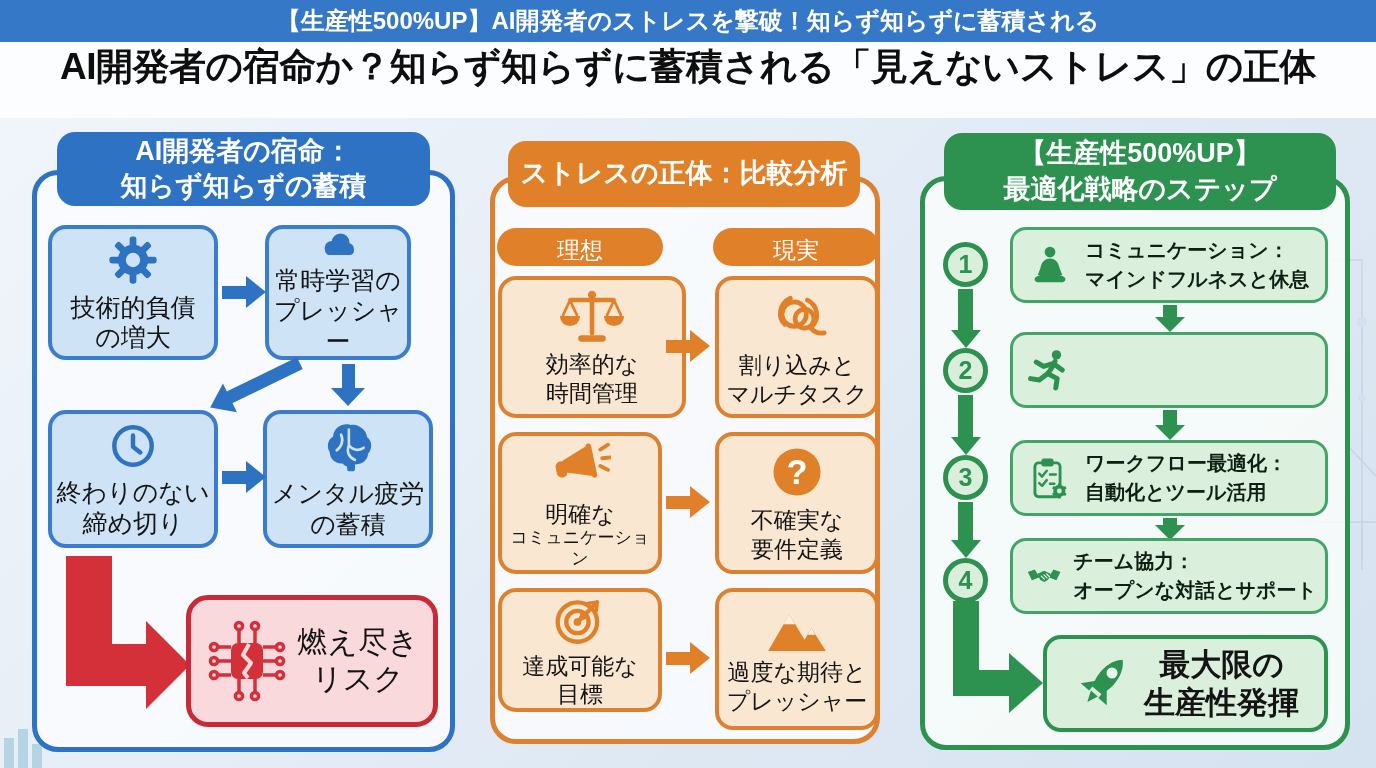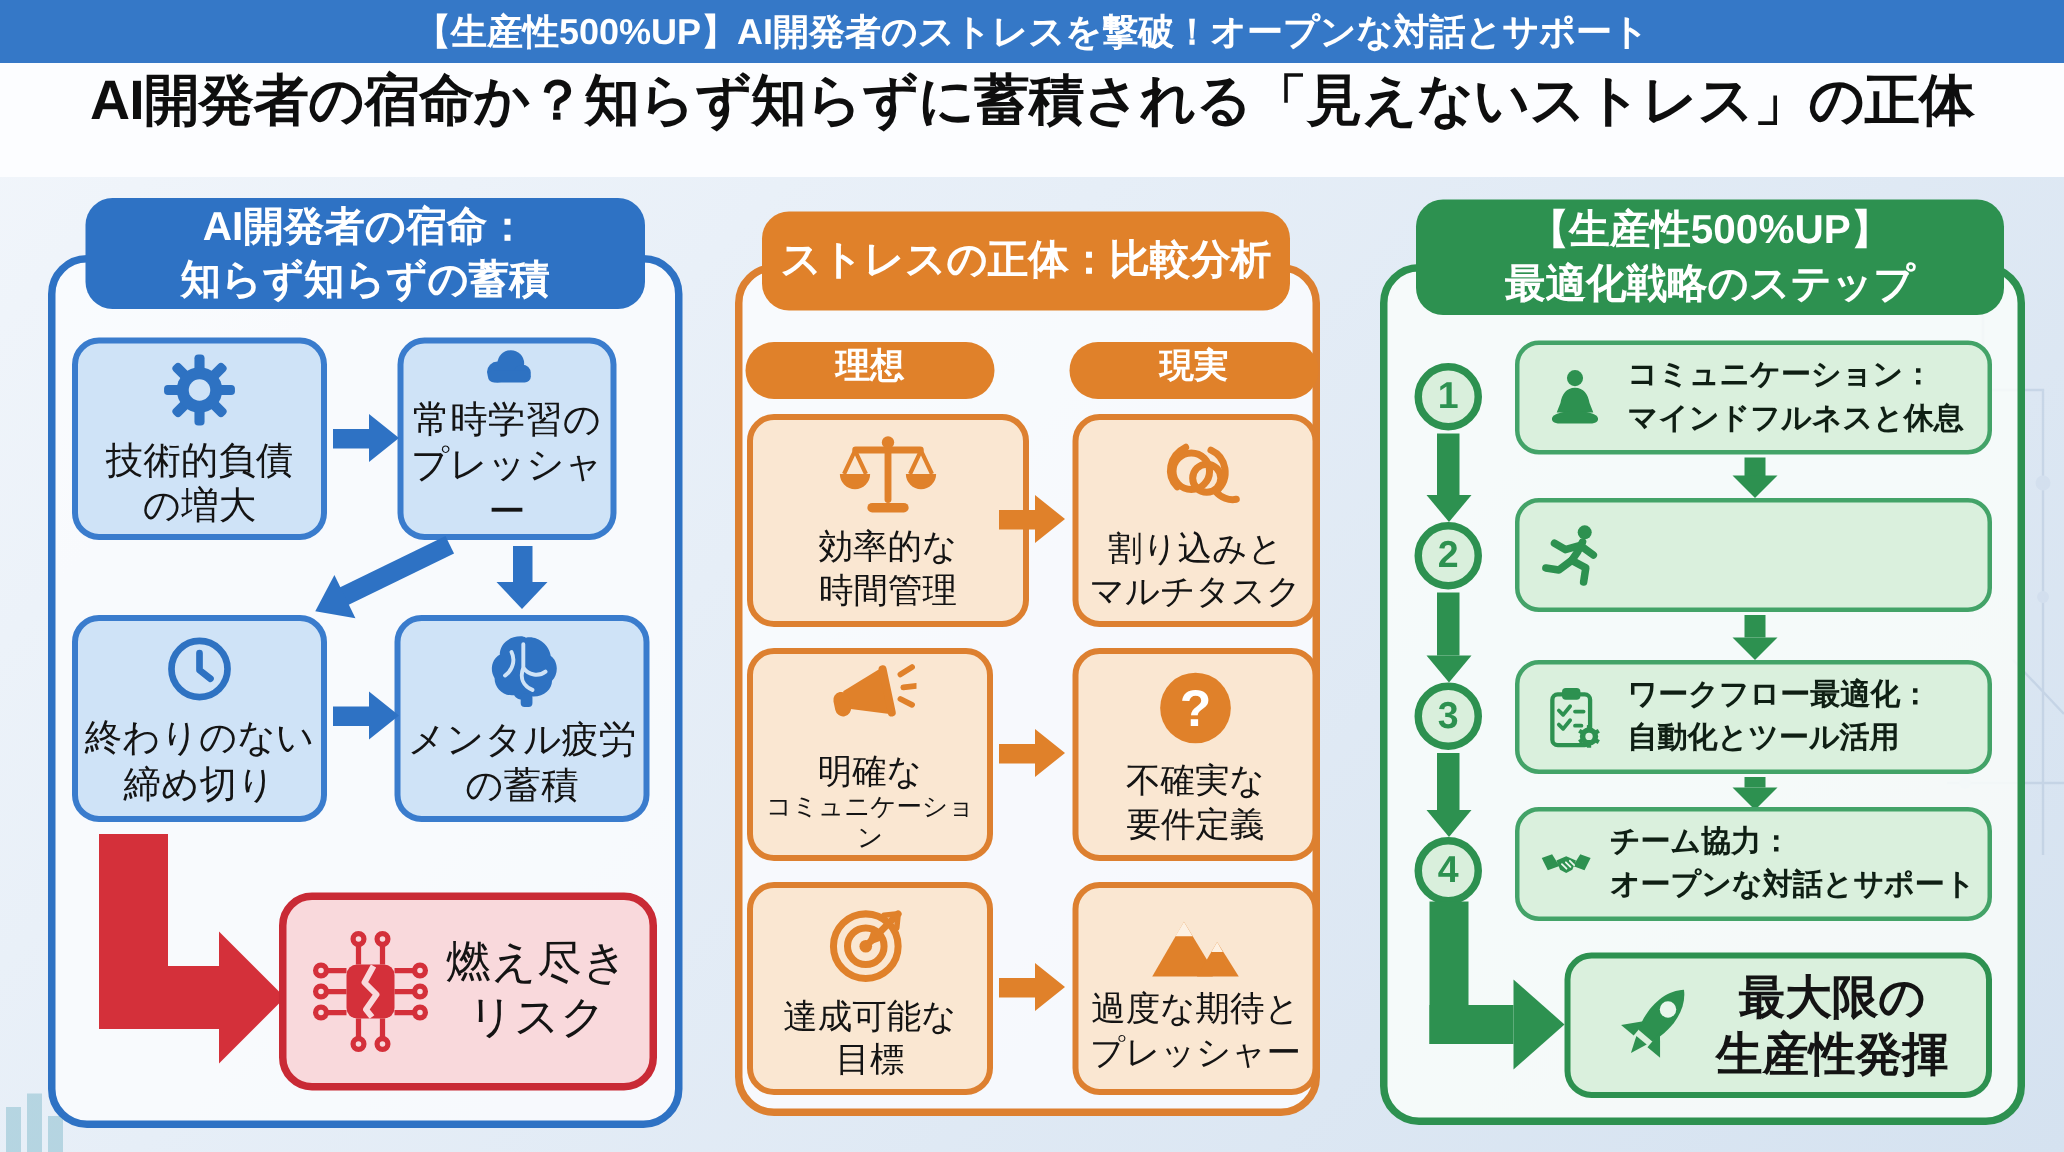--- a/index.html
+++ b/index.html
@@ -27,22 +27,22 @@
   .hdr.blue   { background:#2e72c4; }
   .hdr.orange { background:#e0812a; }
   .hdr.green  { background:#2d9150; }
 
   .card { position:absolute; border-radius:18px; display:flex; flex-direction:column;
           align-items:center; justify-content:center; gap:5px; z-index:2; }
   .card.blue   { background:#cfe3f7; border:4px solid #3a7ccd; }
   .card.orange { background:#fae7d2; border:4px solid #dd8030; }
   .lbl { font-weight:400; text-align:center; color:#141414; line-height:1.22; }
 
-  .pill { position:absolute; background:#e0812a; border-radius:19px; color:#fff; font-weight:bold;
-          font-size:23px; display:flex; align-items:flex-start; justify-content:center; z-index:2; }
+  .pill { position:absolute; background:#e0812a; border-radius:19px; color:#fff; font-weight:normal;
+          font-size:23px; display:flex; align-items:flex-end; justify-content:center; z-index:2; }
 
   .shaft { position:absolute; z-index:2; }
   .shaft.blue { background:#2e72c4; } .shaft.orange { background:#e0812a; }
   .shaft.green { background:#2d9150; } .shaft.red { background:#d4303a; }
   .head { position:absolute; width:0; height:0; z-index:2; }
   .head.rb { border-top:16px solid transparent; border-bottom:16px solid transparent; border-left:20px solid #2e72c4; }
   .head.ro { border-top:16px solid transparent; border-bottom:16px solid transparent; border-left:20px solid #e0812a; }
   .head.db { border-left:17px solid transparent; border-right:17px solid transparent; border-top:18px solid #2e72c4; }
   .head.dg { border-left:15px solid transparent; border-right:15px solid transparent; border-top:18px solid #2d9150; }
   .head.dg2{ border-left:15px solid transparent; border-right:15px solid transparent; border-top:15px solid #2d9150; }
@@ -87,21 +87,21 @@
   <svg class="decor" style="left:0;top:726px;opacity:.45" width="64" height="42" viewBox="0 0 64 42">
     <g fill="#7ab6c8">
       <rect x="4" y="12" width="10" height="30"></rect>
         <rect x="18" y="3" width="10" height="39"></rect>
       <rect x="32" y="18" width="10" height="24"></rect>
     </g>
   </svg>
   <div class="decor" style="left:1146px;top:96px;font-size:13px;color:#9db1c6">78.0</div>
 
   <div class="banner">
-    <span>【生産性500%UP】AI開発者のストレスを撃破！オープンな対話とサポート</span>
+    <span>【生産性500%UP】AI開発者のストレスを撃破！知らず知らずに蓄積される</span>
   </div>
   <div class="titlebar">
     <h1>AI開発者の宿命か？知らず知らずに蓄積される「見えないストレス」の正体</h1>
   </div>
 
   <section class="panel blue" style="left:32px;top:170px;width:423px;height:582px"></section>
   <div class="hdr blue" style="left:57px;top:132px;width:373px;height:74px">
     <span>AI開発者の宿命：</span>
     <span>知らず知らずの蓄積</span>
   </div>
@@ -264,21 +264,21 @@
       <text x="32" y="45" text-anchor="middle" font-size="38" font-weight="bold" fill="#ffffff">?</text>
     </svg>
     <div class="lbl" style="font-size:23px">
       <div>不確実な</div>
       <div>要件定義</div>
     </div>
   </div>
   <div class="shaft orange" style="left:666px;top:496px;width:24px;height:13px"></div>
   <div class="head ro" style="left:690px;top:486px"></div>
 
-  <div class="card orange" style="left:498px;top:588px;width:164px;height:142px">
+  <div class="card orange" style="left:498px;top:588px;width:164px;height:124px">
     <svg width="60" height="60" viewBox="0 0 64 64">
       <g stroke="#e0812a" fill="none" stroke-width="5">
         <circle cx="29" cy="35" r="23"></circle>
           <circle cx="29" cy="35" r="13"></circle>
       </g>
       <circle cx="29" cy="35" r="4.5" fill="#e0812a"></circle>
       <path d="M29 35 L52 12" stroke="#e0812a" stroke-width="5" stroke-linecap="round"></path>
       <path d="M52 12 L51 22 M52 12 L42 13" stroke="#e0812a" stroke-width="4" stroke-linecap="round"></path>
       <path d="M29 35 L40 31 L33 24 Z" fill="#e0812a"></path>
     </svg>

